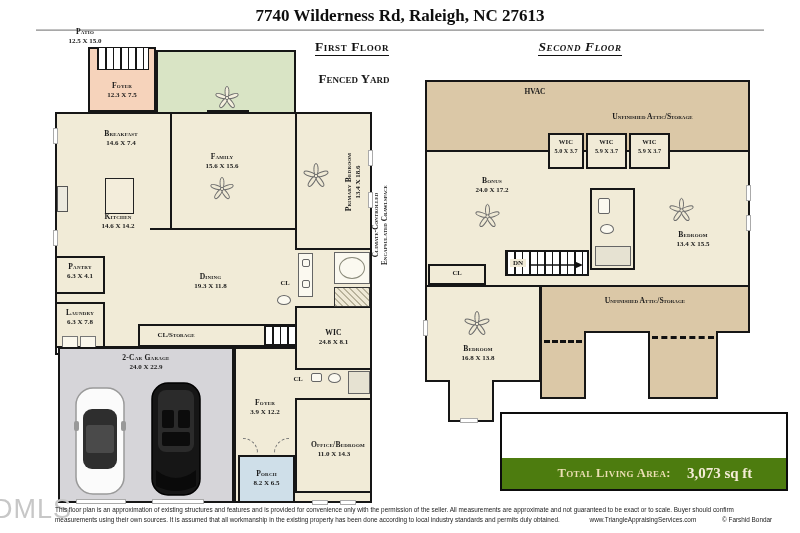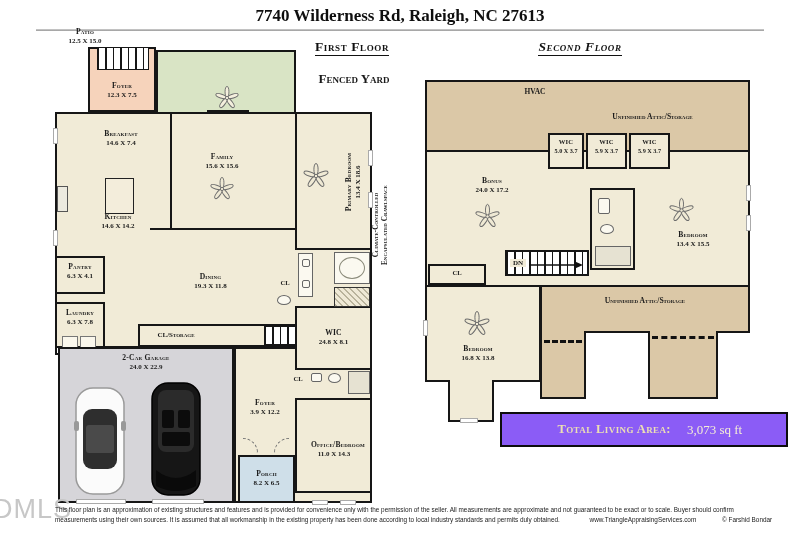--- a/index.html
+++ b/index.html
@@ -25,23 +25,23 @@
   .hdr{position:absolute;text-align:center;font-weight:bold;color:#111;font-variant:small-caps;
        font-size:13.5px;letter-spacing:.6px;}
   .hdr span{border-bottom:1.8px solid #111;padding-bottom:1px;}
   .arc{position:absolute;border:1px dashed #777;border-radius:0 100% 0 0;
        border-left:none;border-bottom:none;box-sizing:border-box;}
   
   .tbl{position:absolute;left:500px;top:412px;width:288px;border:2.5px solid #0d0d0d;box-sizing:border-box;}
   .trow{display:flex;align-items:center;box-sizing:border-box;}
   .trow .l{width:63%;text-align:right;padding-right:10px;box-sizing:border-box;}
   .trow .v{width:37%;text-align:left;padding-left:6px;box-sizing:border-box;}
-  .r1{height:31px;background:#8b5cf6;color:var(--table_header_text);}
+  .r1{height:31px;background:#4d7c0f;color:var(--table_header_text);margin-top:44px;}
   .r1 .l{font-variant:small-caps;font-weight:bold;font-size:12.5px;letter-spacing:.4px;}
-  .r1 .v{font-weight:normal;font-size:13px;color:#f4ecd6;}
+  .r1 .v{font-weight:bold;font-size:15px;color:#f4ecd6;}
   .r2{height:27px;background:#e4e4e4;border-top:1px solid #fff;}
   .r3{height:27px;background:#ffffff;border-top:1px solid #cfcfcf;}
   .r2 .l,.r3 .l{font-weight:bold;font-size:10.5px;color:#111;}
   .r2 .v,.r3 .v{font-weight:bold;font-size:11px;color:#111;}
   .disc{position:absolute;font-family:"Liberation Sans","DejaVu Sans",sans-serif;
         font-size:6.4px;color:#222;line-height:1.5;}
 </style>
 </head>
 <body>
 

